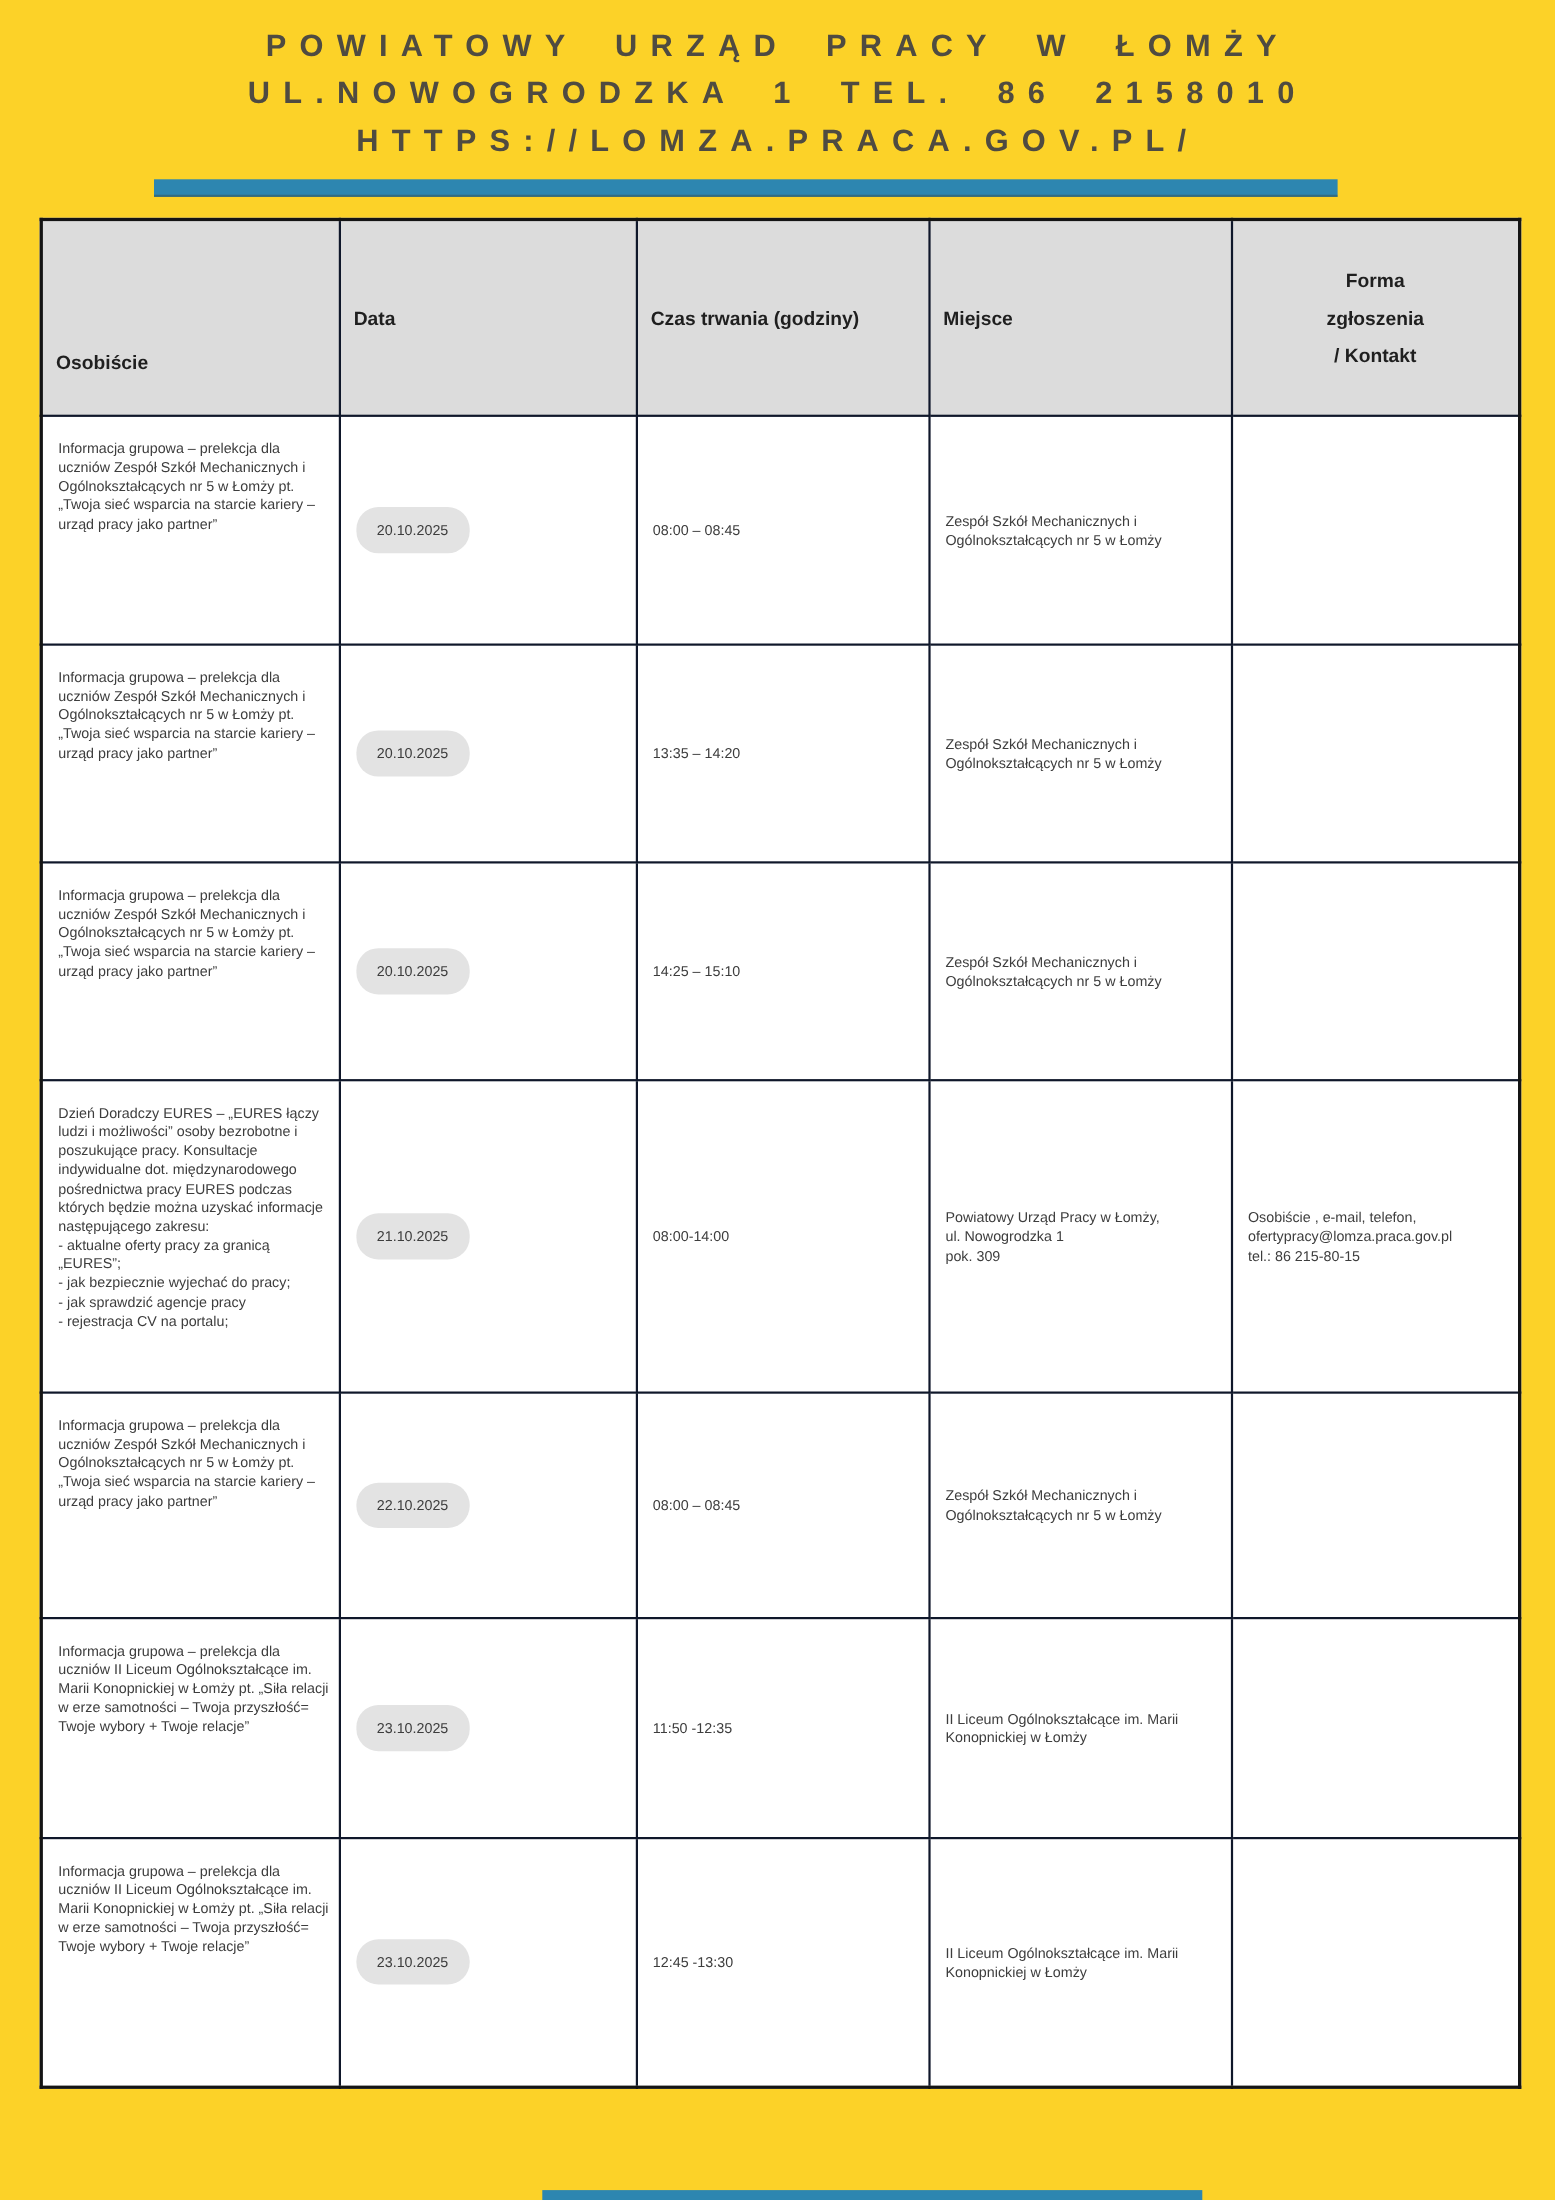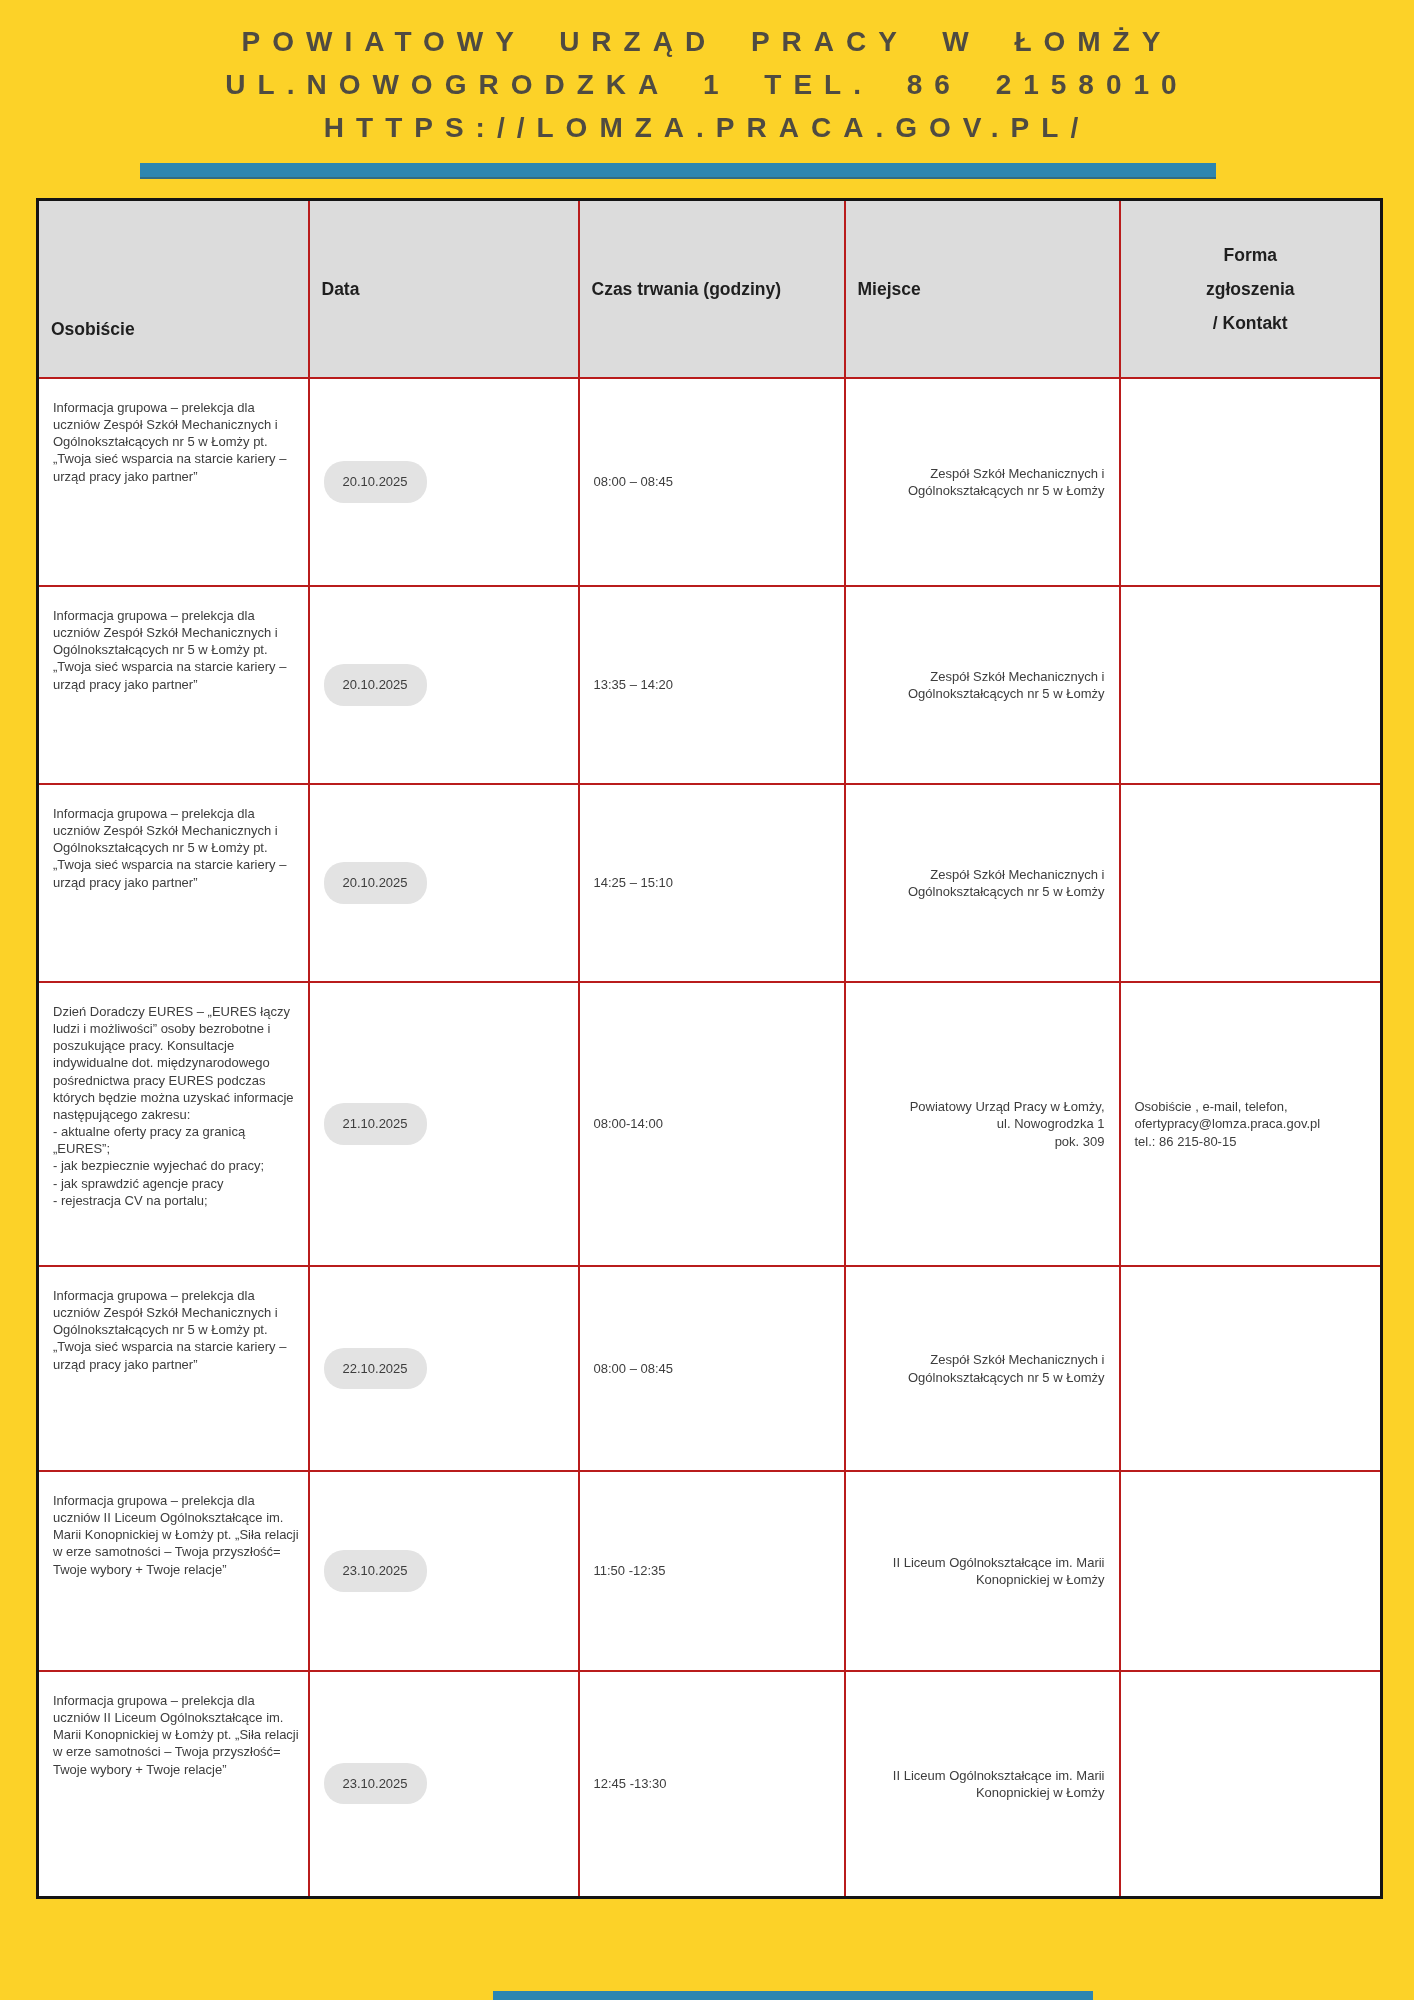--- a/index.html
+++ b/index.html
@@ -37,21 +37,21 @@
     table-layout: fixed;
     background: #ffffff;
     border: 3px solid #141414;
   }
   col.c1 { width: 271px; }
   col.c2 { width: 270px; }
   col.c3 { width: 266px; }
   col.c4 { width: 275px; }
   col.c5 { width: 262px; }
 
-  th, td { border: 2px solid #b91c1c; }
+  th, td { border: 2px solid #0f172a; }
   thead th {
     background: #dcdcdc;
     height: 142px;
     font-size: 17.5px;
     font-weight: bold;
     color: #1f1f1f;
     text-align: left;
     padding: 0 12px;
     vertical-align: middle;
     line-height: 1.6;
@@ -67,21 +67,21 @@
     vertical-align: middle;
     background: #ffffff;
   }
   td.dzialanie {
     vertical-align: top;
     padding-top: 20px;
     padding-bottom: 16px;
     padding-right: 6px;
     white-space: pre-line;
   }
-  td.miejsce { white-space: pre-line; text-align: right; }
+  td.miejsce { white-space: pre-line; }
   td.kontakt { white-space: pre-line; overflow-wrap: anywhere; padding-right: 10px; }
   .pill {
     display: inline-block;
     background: #e3e3e3;
     border-radius: 20px;
     padding: 12px 19px;
   }
   tr.r1 { height: 208px; }
   tr.r2 { height: 198px; }
   tr.r3 { height: 198px; }

